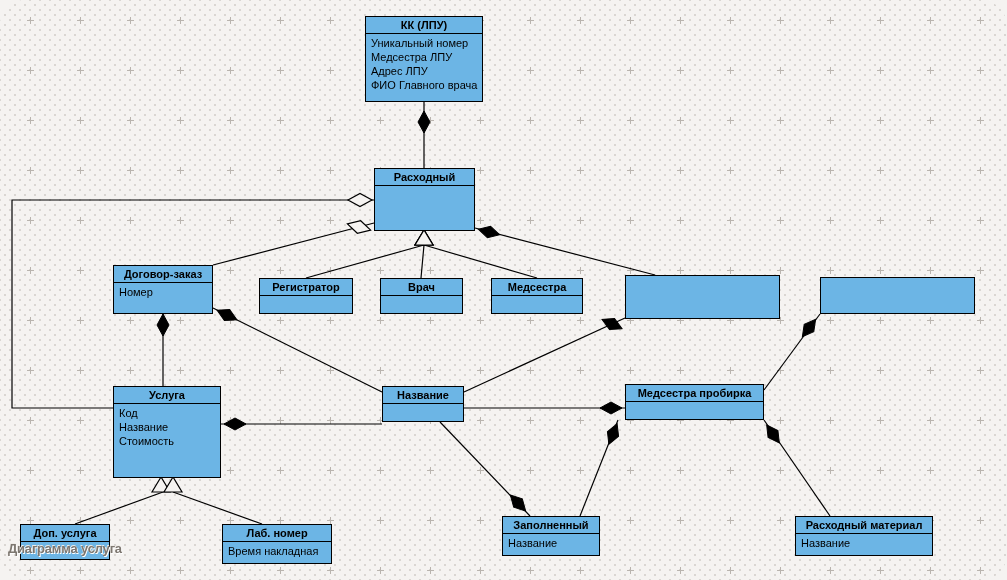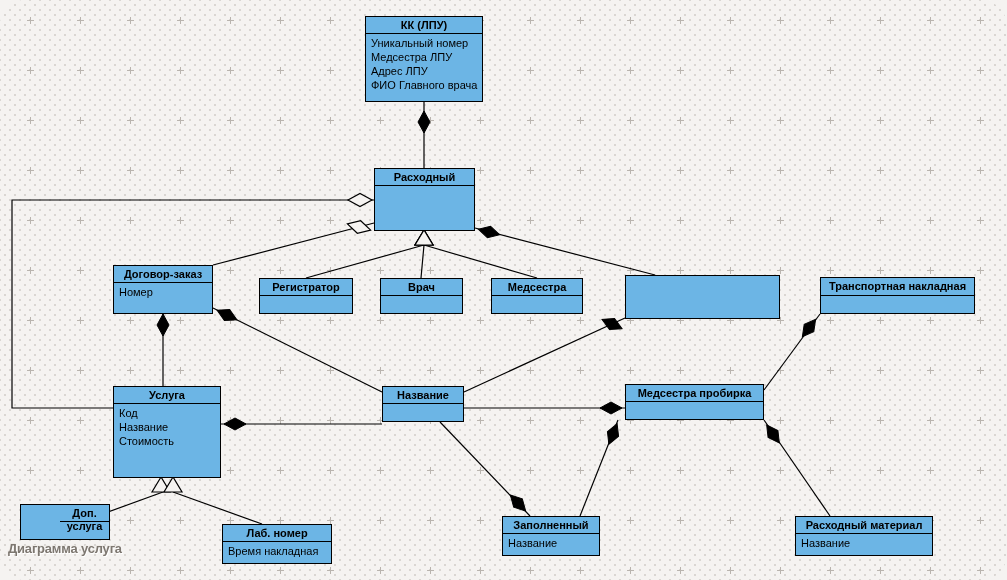--- a/index.html
+++ b/index.html
@@ -650,40 +650,39 @@
         <div class="body"></div>
       </div>
       <div class="cls" style="left: 491px; top: 278px; width: 92px; height: 36px;">
         <div class="hdr" style="height: 17px;">Медсестра</div>
         <div class="body"></div>
       </div>
       <div class="cls" style="left: 625px; top: 275px; width: 155px; height: 44px;">
         <div class="body"></div>
       </div>
       <div class="cls" style="left: 820px; top: 277px; width: 155px; height: 37px;">
-        <div class="hdr" style="height: 18px;">Транспортная накладная</div>
         <div class="body"></div>
       </div>
       <div class="cls" style="left: 113px; top: 386px; width: 108px; height: 92px;">
         <div class="hdr" style="height: 17px;">Услуга</div>
         <div class="body">
           <div>Код</div>
           <div>Название</div>
           <div>Стоимость</div>
         </div>
       </div>
       <div class="cls" style="left: 382px; top: 386px; width: 82px; height: 36px;">
         <div class="hdr" style="height: 17px;">Название</div>
         <div class="body"></div>
       </div>
       <div class="cls" style="left: 625px; top: 384px; width: 139px; height: 36px;">
         <div class="hdr" style="height: 17px;">Медсестра пробирка</div>
         <div class="body"></div>
       </div>
-      <div class="cls" style="left: 20px; top: 504px; width: 90px; height: 36px; padding-left: 39px;">
+      <div class="cls" style="left: 20px; top: 524px; width: 90px; height: 36px;">
         <div class="hdr" style="height: 17px;">Доп. услуга</div>
         <div class="body"></div>
       </div>
       <div class="cls" style="left: 222px; top: 524px; width: 110px; height: 40px;">
         <div class="hdr" style="height: 17px;">Лаб. номер</div>
         <div class="body">
           <div>Время накладная</div>
         </div>
       </div>
       <div class="cls" style="left: 502px; top: 516px; width: 98px; height: 40px;">

